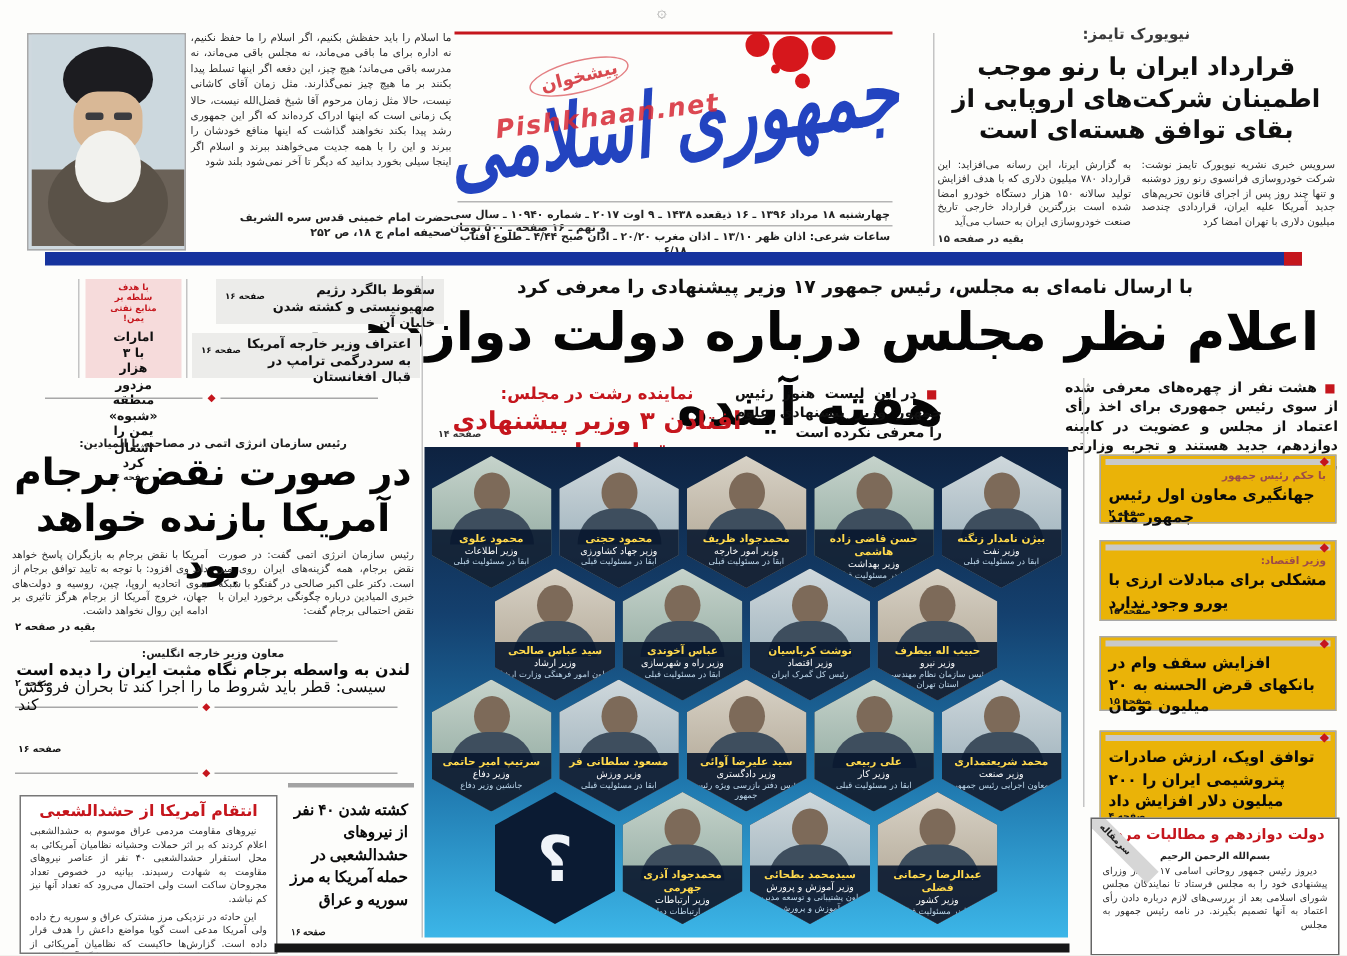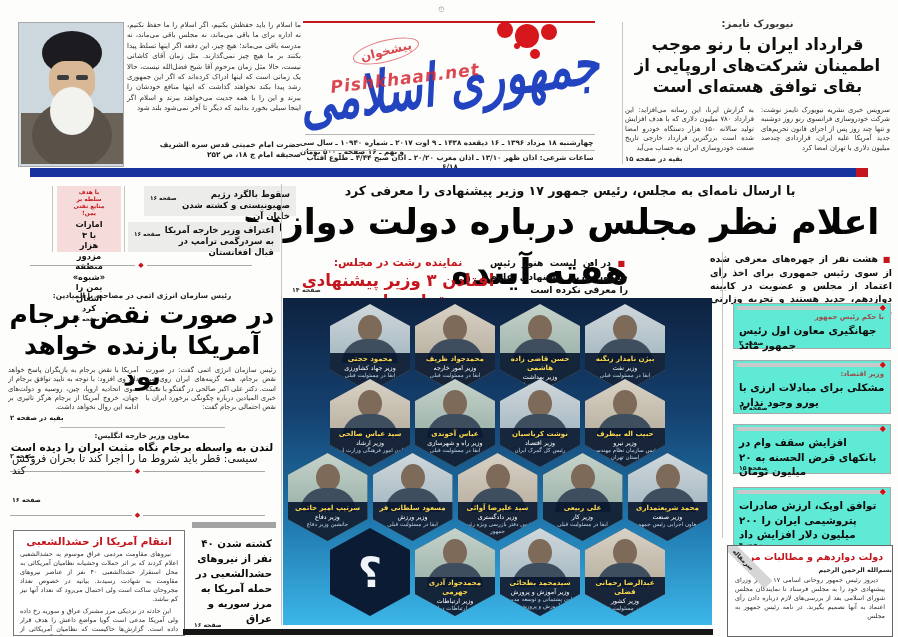--- a/index.html
+++ b/index.html
@@ -100,44 +100,44 @@
   #uk .ukk{font-size:7.2px;font-weight:bold;color:#222;}
   #uk .ukt{font-size:10.5px;font-weight:bold;margin-top:1px;color:#0a0a0a;}
   #uk-page{left:10px;top:452px;font-size:6.3px;font-weight:bold;}
   #sisi{left:12px;top:452px;width:256px;font-size:10.5px;font-weight:normal;text-align:left;color:#0a0a0a;}
   #sisi-page{left:12px;top:496px;font-size:6.3px;font-weight:bold;}
 
   #hashd{left:13px;top:530px;width:172px;height:106px;border:1px solid #777;background:#fff;
          padding:4px 6px;box-sizing:border-box;overflow:hidden;}
   #hashd .ht{color:#c5161d;font-size:10.5px;font-weight:bold;text-align:center;}
   #hashd p{margin:3px 0 0 0;font-size:6.4px;line-height:9px;text-align:justify;color:#2c2c2c;text-indent:7px;}
-  #hashd-side{left:192px;top:522px;width:84px;height:104px;border-top:6px solid #a3a3a3;}
+  #hashd-side{left:192px;top:522px;width:84px;height:104px;border-top:3px solid #a3a3a3;font-family:Liberation Serif, serif;}
   #hashd-side .hst{font-size:10.2px;font-weight:bold;line-height:15px;text-align:right;padding:8px 4px 0 0;color:#0a0a0a;}
   #hashd-side .hsp{position:absolute;bottom:4px;left:2px;font-size:6px;font-weight:bold;}
 
   #bottombar{left:183px;top:629px;width:530px;height:6px;background:#161616;}
 
   
-  .brief{position:absolute;left:733px;width:158px;border:1px solid #a8a8a8;background:#5eead4;box-sizing:border-box;}
+  .brief{position:absolute;left:733px;width:158px;border:1px solid #a8a8a8;background:#eab308;box-sizing:border-box;}
   .brief .strip{position:absolute;top:2px;left:3px;right:3px;height:4px;background:#c9c9c9;}
   .brief .strip::after{content:"◆";position:absolute;right:1px;top:-3px;color:#c5161d;font-size:8px;}
   .brief .bk{font-size:7px;font-weight:bold;color:#9c4a4a;text-align:right;padding:9px 6px 0 6px;}
   .brief .bt{font-size:10.3px;font-weight:bold;text-align:left;line-height:14.5px;padding:2px 5px 0 5px;color:#0a0a0a;}
   .brief .bp{position:absolute;bottom:2px;left:5px;font-size:6.2px;font-weight:bold;}
   .brief.b0{top:303px;height:46px;} .brief.b1{top:360px;height:54px;}
   .brief.b2{top:424px;height:50px;} .brief.b3{top:487px;height:64px;}
   .brief.b2 .bt,.brief.b3 .bt{padding-top:10px;}
 
   
   #editorial{left:727px;top:545px;width:166px;height:92px;border:1px solid #666;background:#fff;
              box-sizing:border-box;overflow:hidden;}
   #editorial .ribbon{position:absolute;top:8px;left:-20px;transform:rotate(45deg);
       background:#d6d6d6;color:#1d1d1d;font-size:6.2px;font-weight:bold;padding:2px 22px;white-space:nowrap;}
   #editorial .edt{color:#c5161d;font-size:9.6px;font-weight:bold;text-align:center;line-height:12.5px;margin-top:5px;}
-  #editorial .edb{font-size:6.4px;font-weight:bold;text-align:right;margin-top:2px;color:#222;}
+  #editorial .edb{font-size:6.4px;font-weight:bold;text-align:center;margin-top:2px;color:#222;}
   #editorial .edbody{font-size:6.4px;line-height:9px;text-align:justify;padding:2px 7px 0 7px;color:#2c2c2c;text-indent:7px;}
 </style>
 </head>
 <body>
 
 <div class="page">
 
   <div class="abs" id="emblem">۞</div>
 
   <div class="abs" id="imam-photo">
@@ -229,20 +229,28 @@
           </div>
         </div>
         <div class="hex">
           <div class="photo t0"></div>
           <div class="cap">
             <div class="mname">محمود حجتی</div>
             <div class="mrole">وزیر جهاد کشاورزی</div>
             <div class="mprev">ابقا در مسئولیت قبلی</div>
           </div>
         </div>
+        <div class="hex">
+          <div class="photo t1"></div>
+          <div class="cap">
+            <div class="mname">محمود علوی</div>
+            <div class="mrole">وزیر اطلاعات</div>
+            <div class="mprev">ابقا در مسئولیت قبلی</div>
+          </div>
+        </div>
       </div>
     <div class="hex-row" id="row1">
         <div class="hex">
           <div class="photo t2"></div>
           <div class="cap">
             <div class="mname">حبیب اله بیطرف</div>
             <div class="mrole">وزیر نیرو</div>
             <div class="mprev">رئیس سازمان نظام مهندسی استان تهران</div>
           </div>
         </div>

